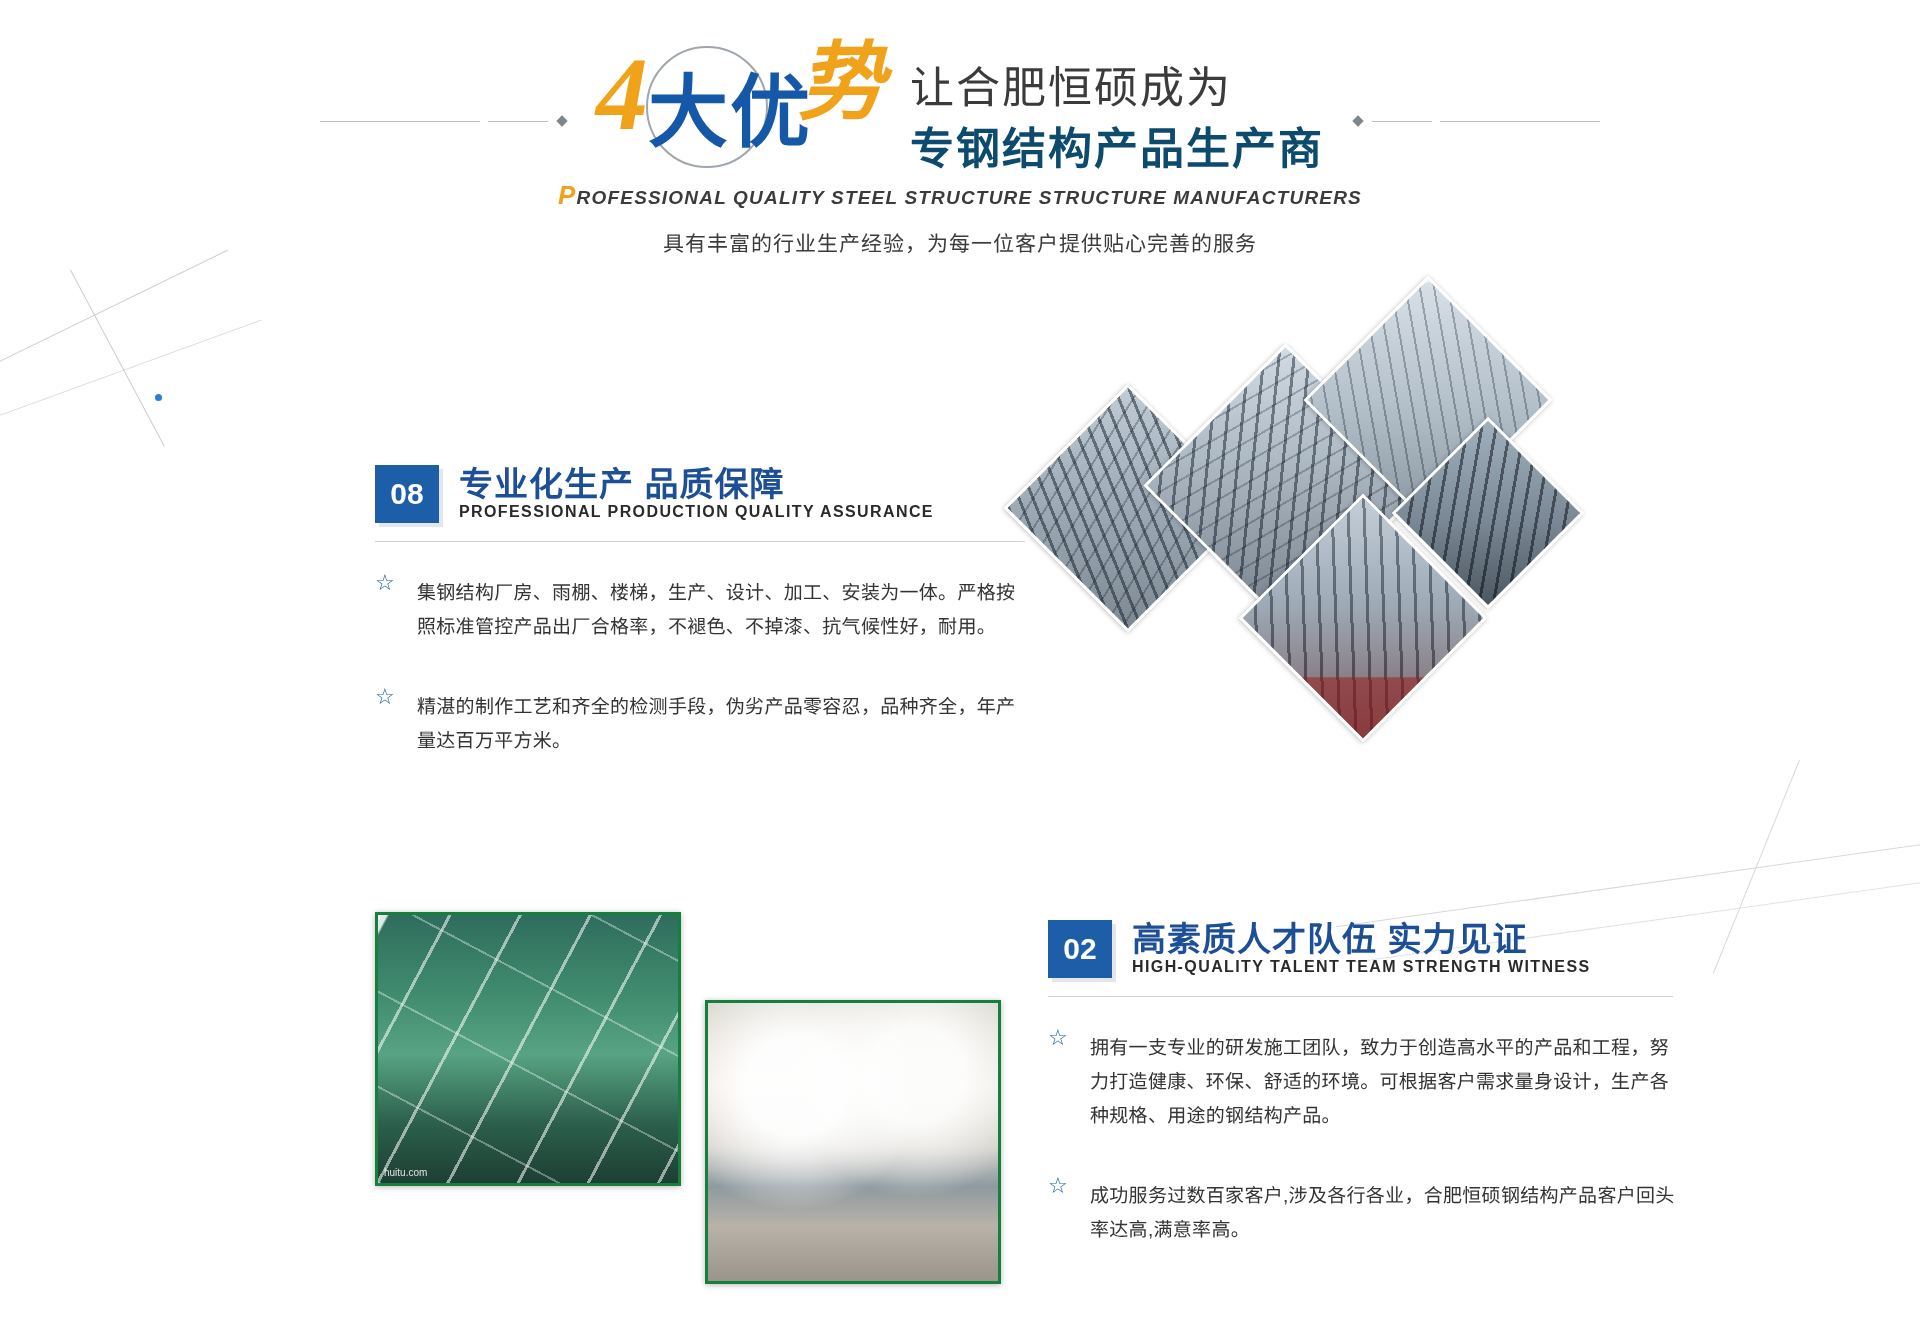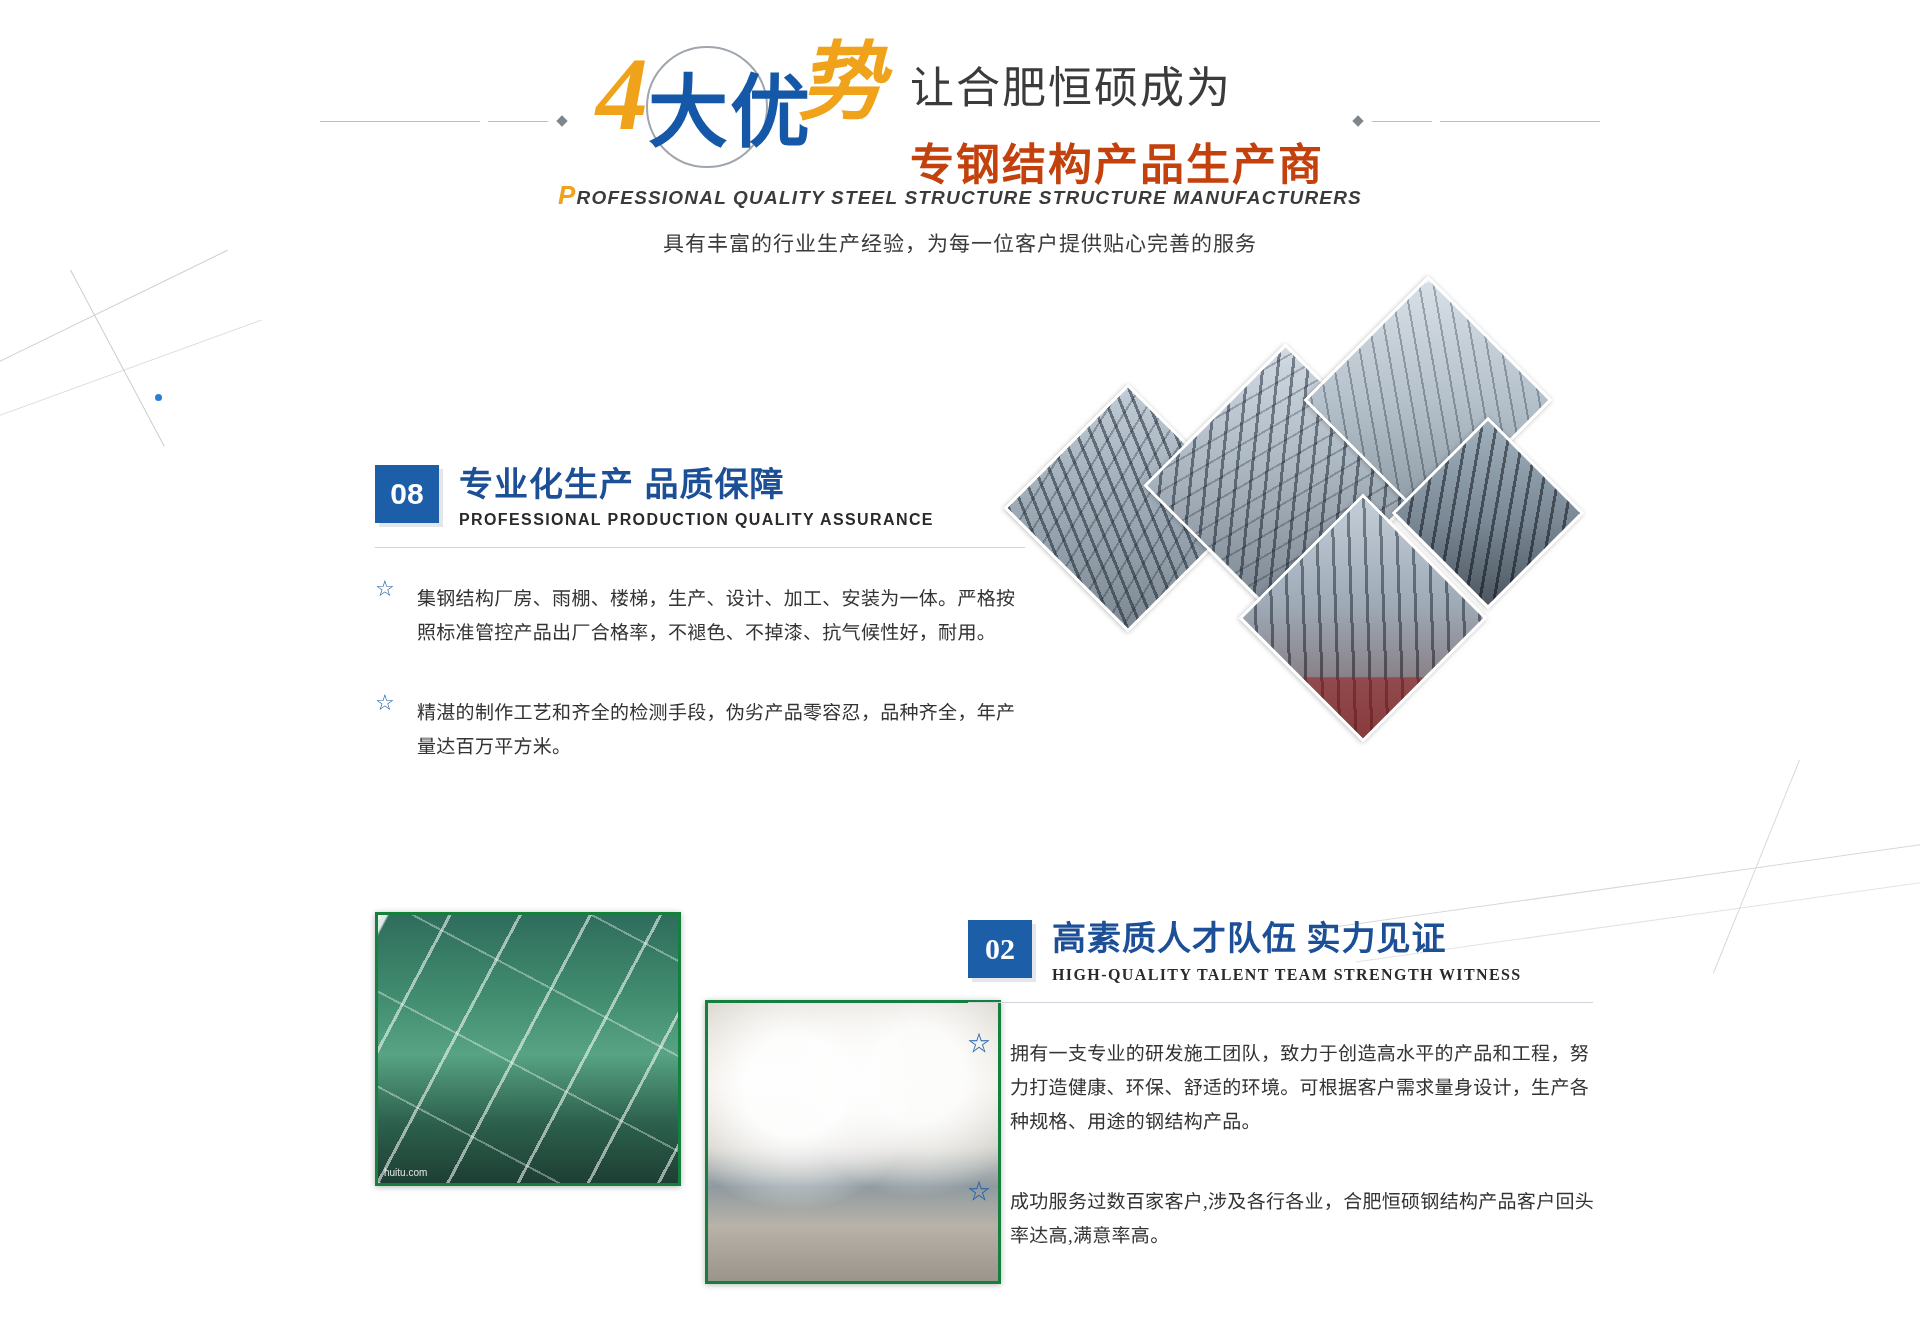--- a/index.html
+++ b/index.html
@@ -161,24 +161,24 @@
   .right-line1 {
     font-size: 44px;
     font-weight: 400;
     color: #3b3b3b;
     line-height: 56px;
     letter-spacing: 2px;
   }
   .right-line2 {
     font-size: 44px;
     font-weight: 700;
-    color: #c2410c;
+    color: #0c4a6e;
     line-height: 58px;
     letter-spacing: 2px;
-    margin-top: 20px;
+    margin-top: 4px;
   }
   .eng-line {
     margin-top: 10px;
     font-size: 19px;
     font-weight: 700;
     font-style: italic;
     letter-spacing: 1.2px;
     color: #3b3b3b;
   }
   .eng-line .cap {
@@ -246,21 +246,21 @@
     padding-top: 0px;
   }
   .head-cn {
     font-size: 34px;
     font-weight: 700;
     color: #1c4f96;
     letter-spacing: 1px;
     line-height: 38px;
   }
   .head-en {
-    margin-top: 8px;
+    margin-top: 0;
     font-size: 16px;
     letter-spacing: 1.4px;
     color: #2a2a2a;
     font-weight: 600;
   }
   .head-rule {
     margin-top: 10px;
     height: 1px;
     background: #cfd4da;
   }
@@ -461,21 +461,21 @@
 </div>
 
 <div class="rect-photo" style="left:375px; top:912px; width:300px; height:268px;">
   <div style="position:absolute; inset:0;" class="ph-glass"></div>
   <div class="wm">huitu.com</div>
 </div>
 <div class="rect-photo" style="left:705px; top:1000px; width:290px; height:278px;">
   <div style="position:absolute; inset:0;" class="ph-tent"></div>
 </div>
 
-<div class="sec" style="left:968px; top:920px; width:640px;font-family:Liberation Serif, serif;">
+<div class="sec" style="left:1048px; top:920px; width:640px;">
   <div class="sec-head">
     <div class="badge">02</div>
     <div class="head-text" style="width:545px;">
       <div class="head-cn">高素质人才队伍  实力见证</div>
       <div class="head-en">HIGH-QUALITY TALENT TEAM STRENGTH WITNESS</div>
     </div>
   </div>
   <div class="head-rule" style="width:625px; margin-top:18px;"></div>
   <div class="bullets">
     <div class="bullet">

